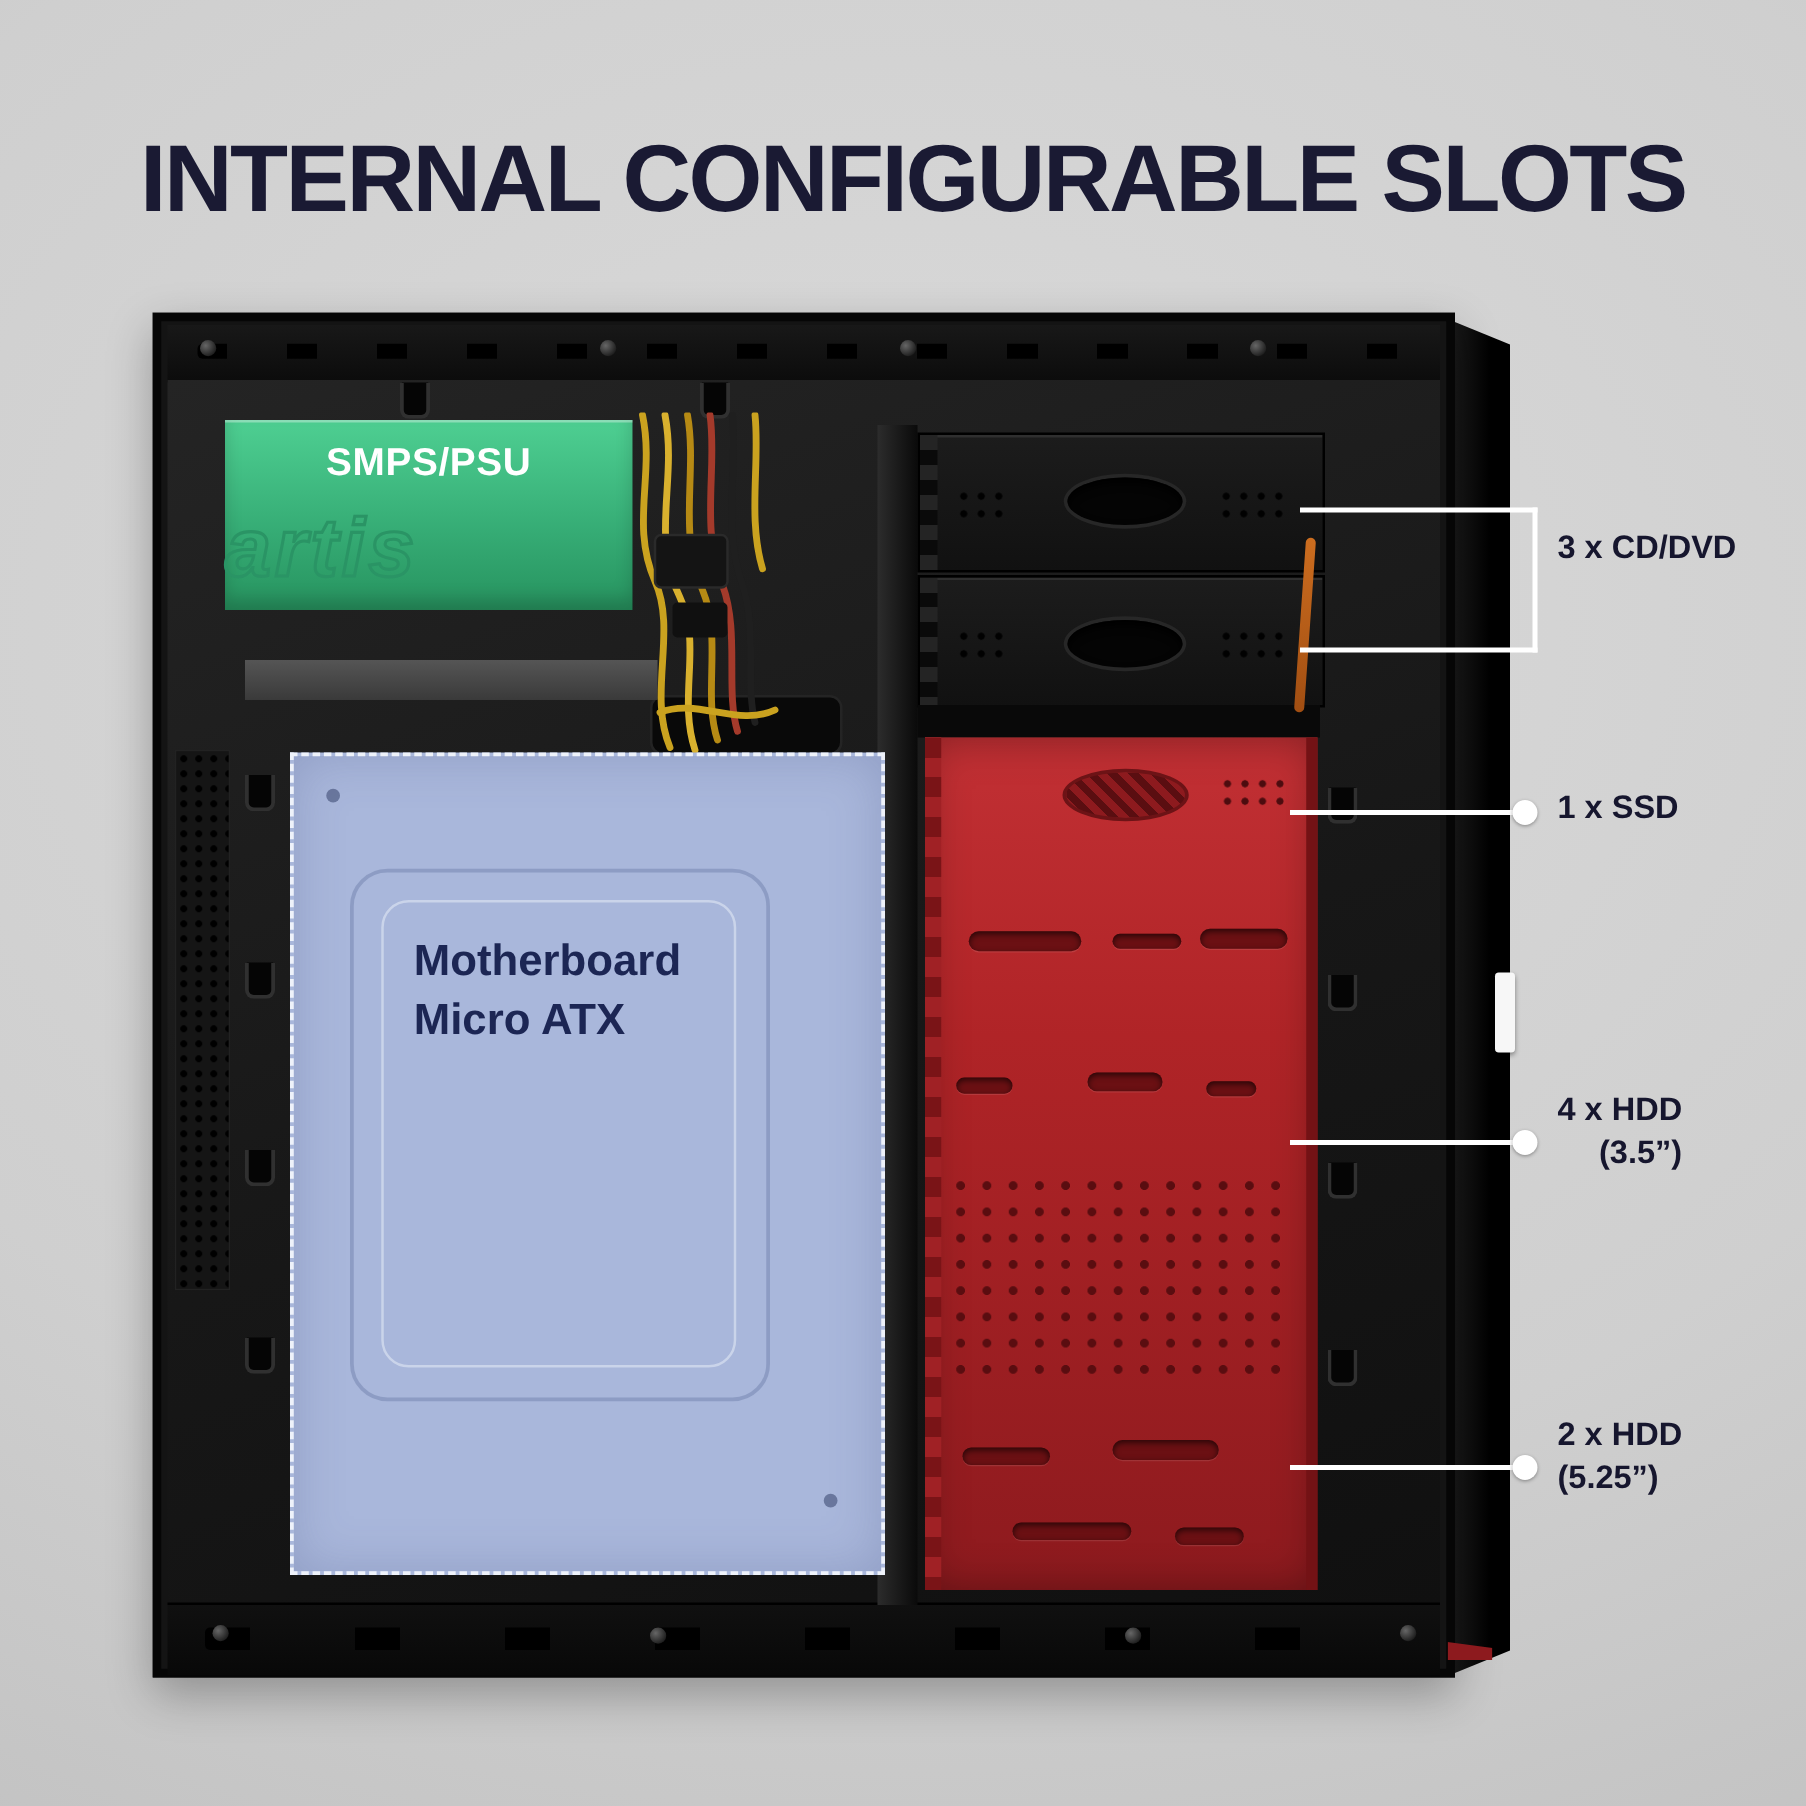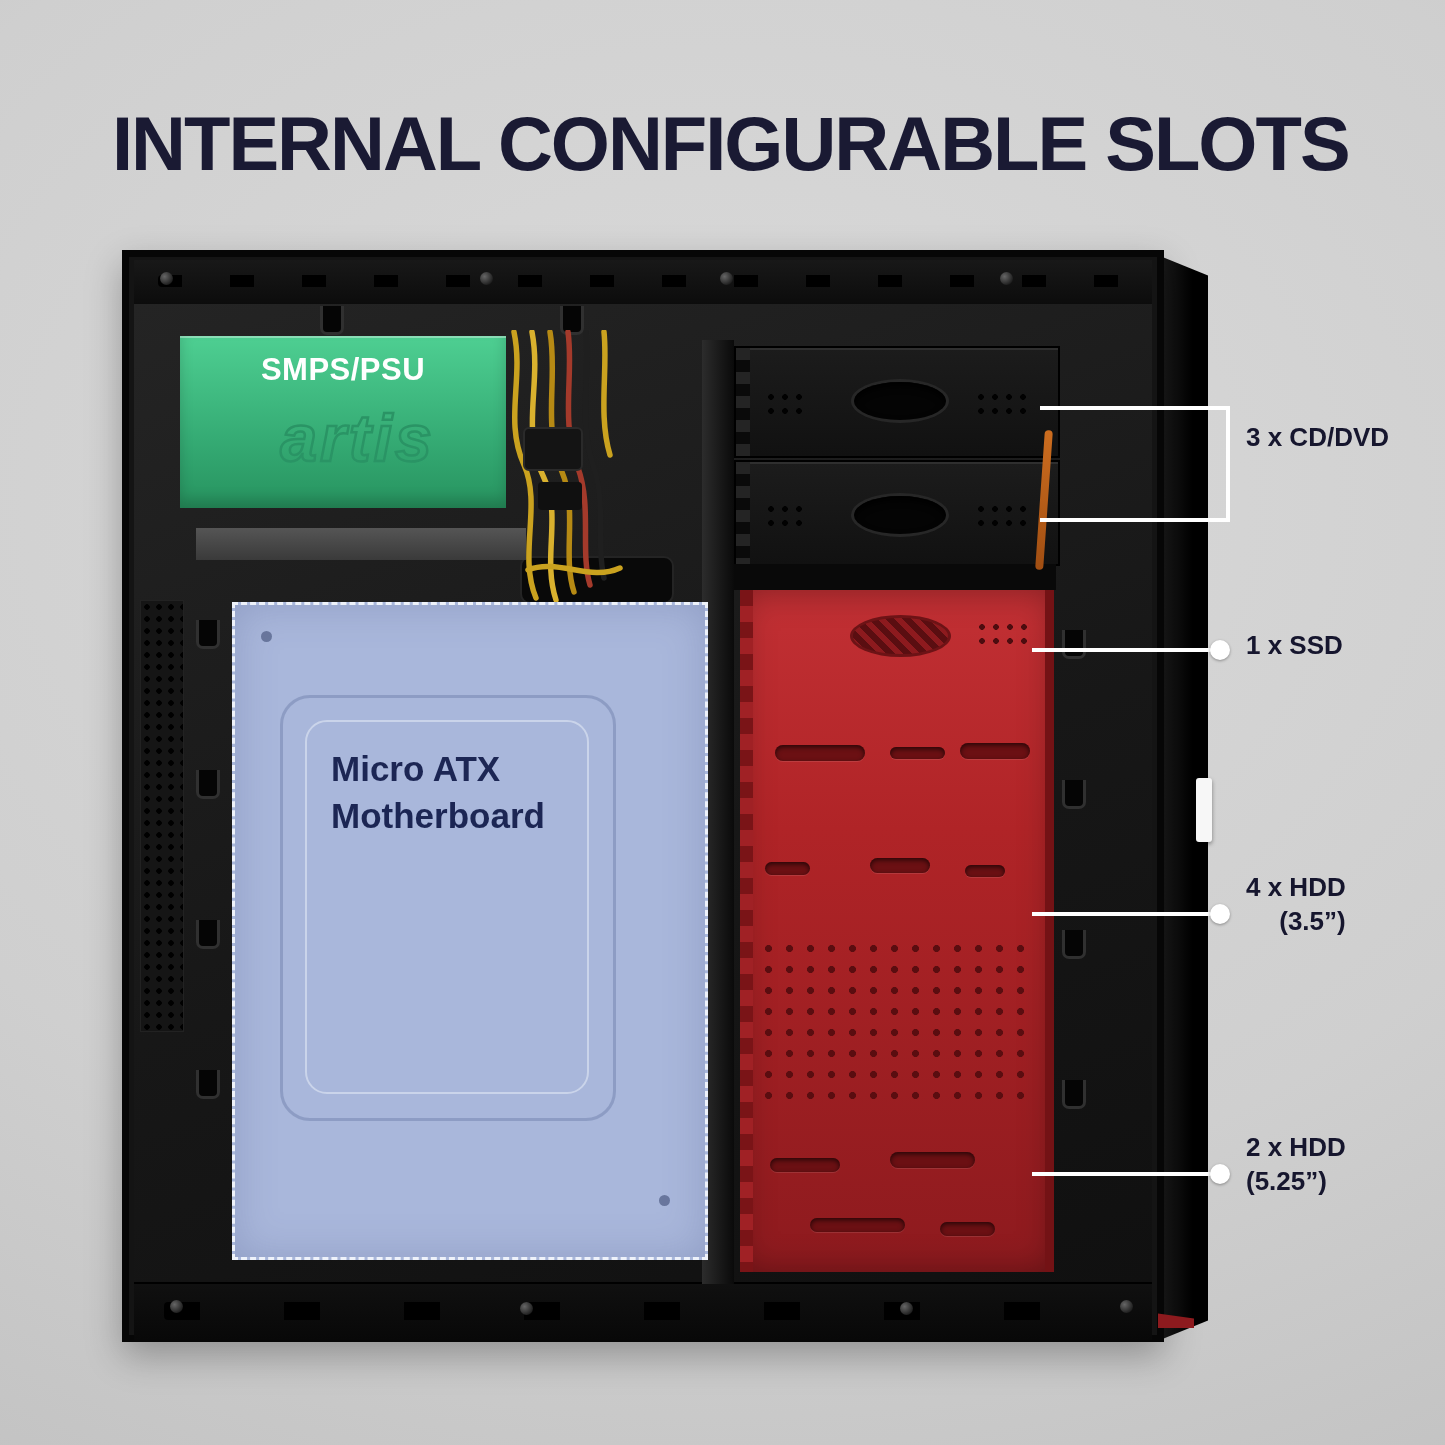--- a/index.html
+++ b/index.html
@@ -35,28 +35,28 @@
     background-image:radial-gradient(circle,#000 2.5px, transparent 3px); background-size:12px 12px; }
   .clip { position:absolute; width:18px; height:26px; background:#050505;
     border:3px solid #303030; border-top:none; border-radius:0 0 7px 7px; }
   .screw { position:absolute; width:13px; height:13px; border-radius:50%;
     background:radial-gradient(circle at 35% 35%, #666, #1d1d1d 75%); }
   .divider { position:absolute; left:702px; top:340px; width:32px; height:944px;
     background:linear-gradient(90deg,#2c2c2c,#0a0a0a); }
   .vent { position:absolute; left:520px; top:556px; width:150px; height:44px;
     background:#090909; border:2px solid #242424; border-radius:10px; }
   
-  .psu { position:absolute; left:180px; top:336px; width:326px; height:172px;
+  .psu { position:absolute; left:180px; top:336px; width:326px; height:152px;
     background:linear-gradient(180deg,#4ecf92, var(--psu-green,#35ab74) 60%, #27935f);
     box-shadow: inset 0 2px 0 rgba(255,255,255,.35), inset 0 -8px 14px rgba(0,0,0,.18); }
   .psu-label { position:absolute; left:0; right:0; top:16px; text-align:center;
     font-size:31px; font-weight:bold; color:#ffffff; letter-spacing:.5px; }
-  .psu-brand { position:absolute; left:0; right:0; top:64px; text-align:center;
+  .psu-brand { position:absolute; left:0; right:0; top:64px; 
     font-size:66px; font-weight:bold; font-style:italic; letter-spacing:3px;
-    color:transparent;padding-left:29px; -webkit-text-stroke:2.5px #2a9465; }
+    color:transparent; -webkit-text-stroke:2.5px #2a9465; }
   .psu-bracket { position:absolute; left:196px; top:528px; width:330px; height:32px;
     background:linear-gradient(180deg,#555,#3a3a3a); }
   .cables { position:absolute; left:498px; top:330px; }
   
   .bay { position:absolute; left:734px; width:322px;
     background:linear-gradient(180deg,#1c1c1c,#111); border:2px solid #000;
     box-shadow: inset 0 2px 0 #2f2f2f; }
   .bay1 { top:346px; height:108px; } .bay2 { top:460px; height:102px; }
   .oval { position:absolute; left:118px; top:34px; width:92px; height:38px; border-radius:50%;
     background:#040404; box-shadow: inset 0 4px 7px #000, 0 0 0 3px #272727; }
@@ -197,22 +197,22 @@
     <div class="rslot" style="left:70px;top:628px;width:95px;height:14px;"></div>
     <div class="rslot" style="left:200px;top:632px;width:55px;height:14px;"></div>
   </div>
 
   <div class="mb">
     <div class="tray-a"></div>
     <div class="tray-b"></div>
     <div class="mb-screw" style="left:26px;top:26px;"></div>
     <div class="mb-screw" style="left:424px;top:590px;"></div>
     <div class="mb-text">
+      <div>Motherboard</div>
       <div>Micro ATX</div>
-      <div>Motherboard</div>
     </div>
   </div>
 
   <div class="latch"></div>
   <div class="red-sliver"></div>
 
   <div class="cl" style="left:1040px;top:406px;width:190px;"></div>
   <div class="cl" style="left:1040px;top:518px;width:190px;"></div>
   <div class="clv" style="left:1226px;top:406px;height:116px;"></div>
   <div class="callout" style="left:1246px;top:420px;">

